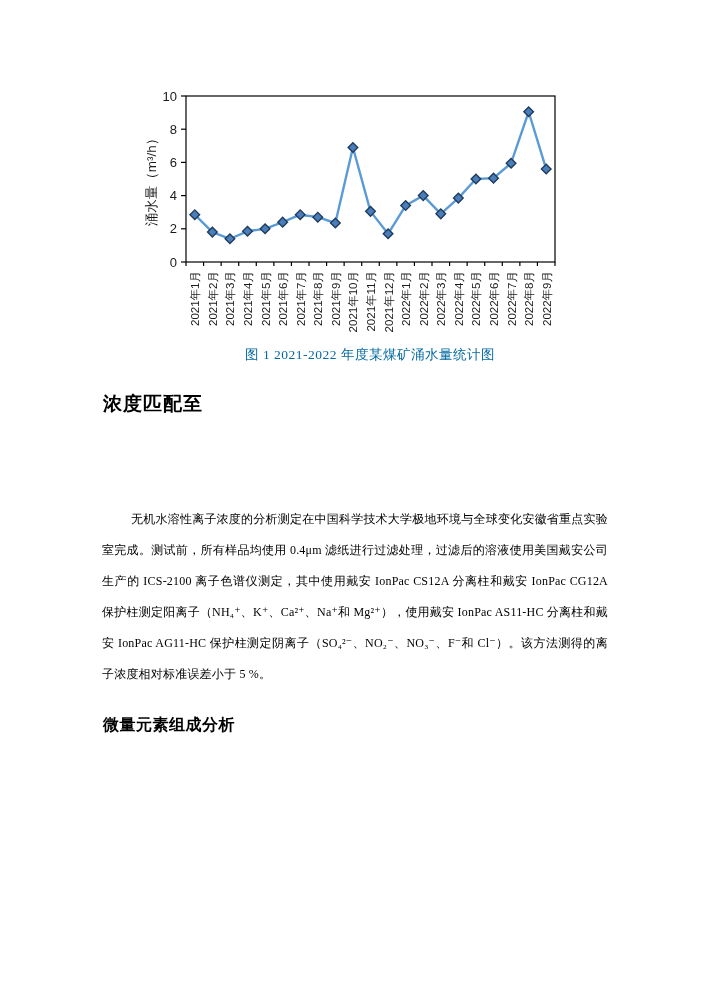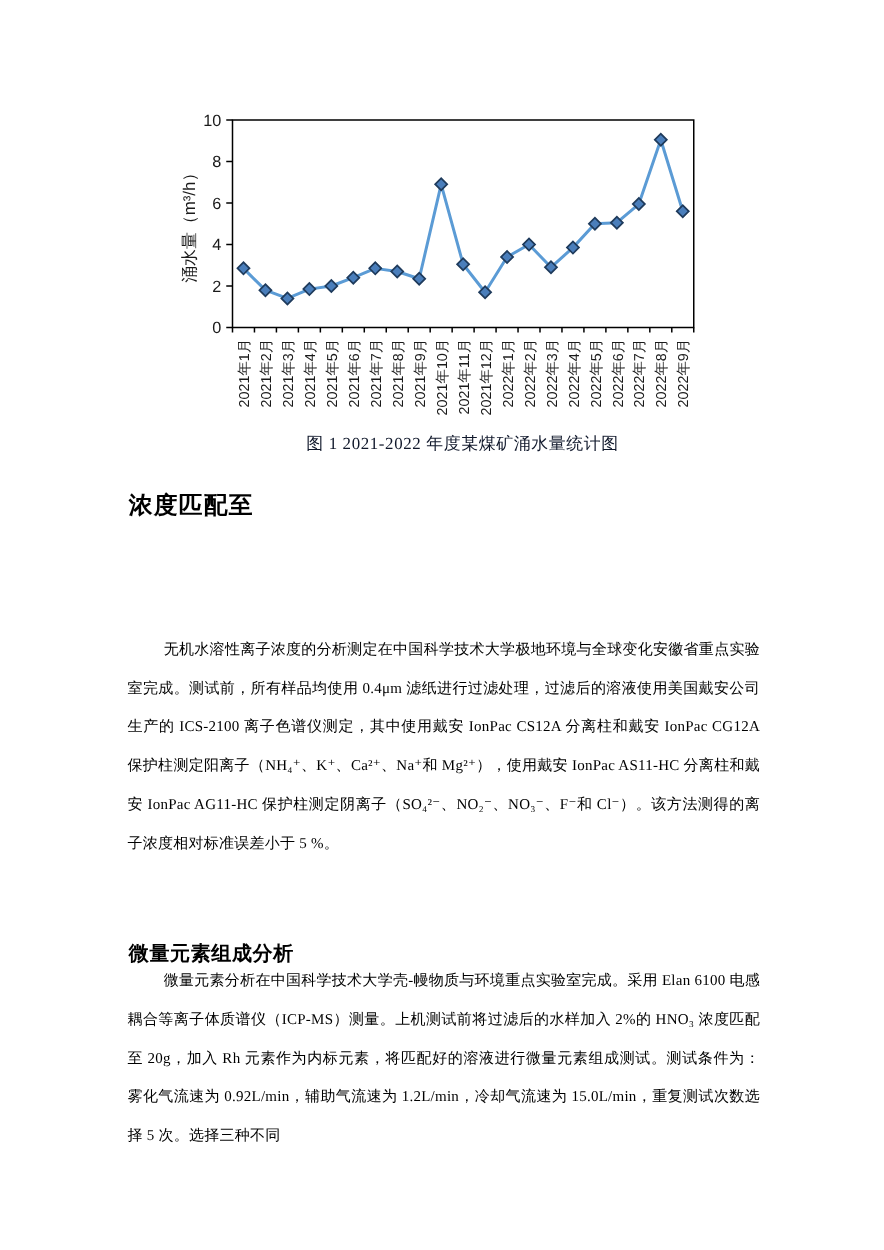--- a/index.html
+++ b/index.html
@@ -21,40 +21,40 @@
   }
   .figure svg { display: block; }
   .figure svg text {
     font-family: "Liberation Sans", "DejaVu Sans", sans-serif;
     fill: #1a1a1a;
   }
   .caption {
     margin-top: 3px;
     text-align: center;
     font-size: 13.5px;
-    color: #0f172a;
+    color: #0369a1;
     letter-spacing: 0.5px;
   }
   .h1 {
     position: absolute;
     left: 103px;
     top: 391px;
     font-size: 19px;
     font-weight: bold;
     letter-spacing: 1px;
   }
   .h2 {
     position: absolute;
     left: 103px;
     font-size: 16px;
     font-weight: bold;
     letter-spacing: 0.5px;
   }
   .h2.ion { top: 443px; }
-  .h2.trace { top: 753px; }
+  .h2.trace { top: 715px; }
   .para {
     position: absolute;
     left: 102px;
     width: 506px;
     font-size: 12px;
     line-height: 31px;
     text-align: justify;
     text-indent: 29px;
     letter-spacing: 0.2px;
   }
@@ -151,15 +151,14 @@
     <figcaption class="caption">图 1 2021-2022 年度某煤矿涌水量统计图</figcaption>
   </figure>
 
   <div class="h1">浓度匹配至</div>
 
 
   <p class="para ion">无机水溶性离子浓度的分析测定在中国科学技术大学极地环境与全球变化安徽省重点实验室完成。测试前，所有样品均使用 0.4μm 滤纸进行过滤处理，过滤后的溶液使用美国戴安公司生产的 ICS-2100 离子色谱仪测定，其中使用戴安 IonPac CS12A 分离柱和戴安 IonPac CG12A 保护柱测定阳离子（NH₄⁺、K⁺、Ca²⁺、Na⁺和 Mg²⁺），使用戴安 IonPac AS11-HC 分离柱和戴安 IonPac AG11-HC 保护柱测定阴离子（SO₄²⁻、NO₂⁻、NO₃⁻、F⁻和 Cl⁻）。该方法测得的离子浓度相对标准误差小于 5 %。</p>
 
   <div class="h2 trace">微量元素组成分析</div>
 
-  <p class="para trace">微量元素分析在中国科学技术大学壳-幔物质与环境重点实验室完成。采用 Elan 6100 电感耦合等离子体质谱仪（ICP-MS）测量。上机测试前将过滤后的水样加入 2%的 HNO₃ 浓度匹配至 20g，加入 Rh 元素作为内标元素，将匹配好的溶液进行微量元素组成测试。测试条件为：雾化气流速为 0.92L/min，辅助气流速为 1.2L/min，冷却气流速为 15.0L/min，重复测试次数选择 5 次。选择三种不同</p>
 
 </div>
 
 </body></html>

